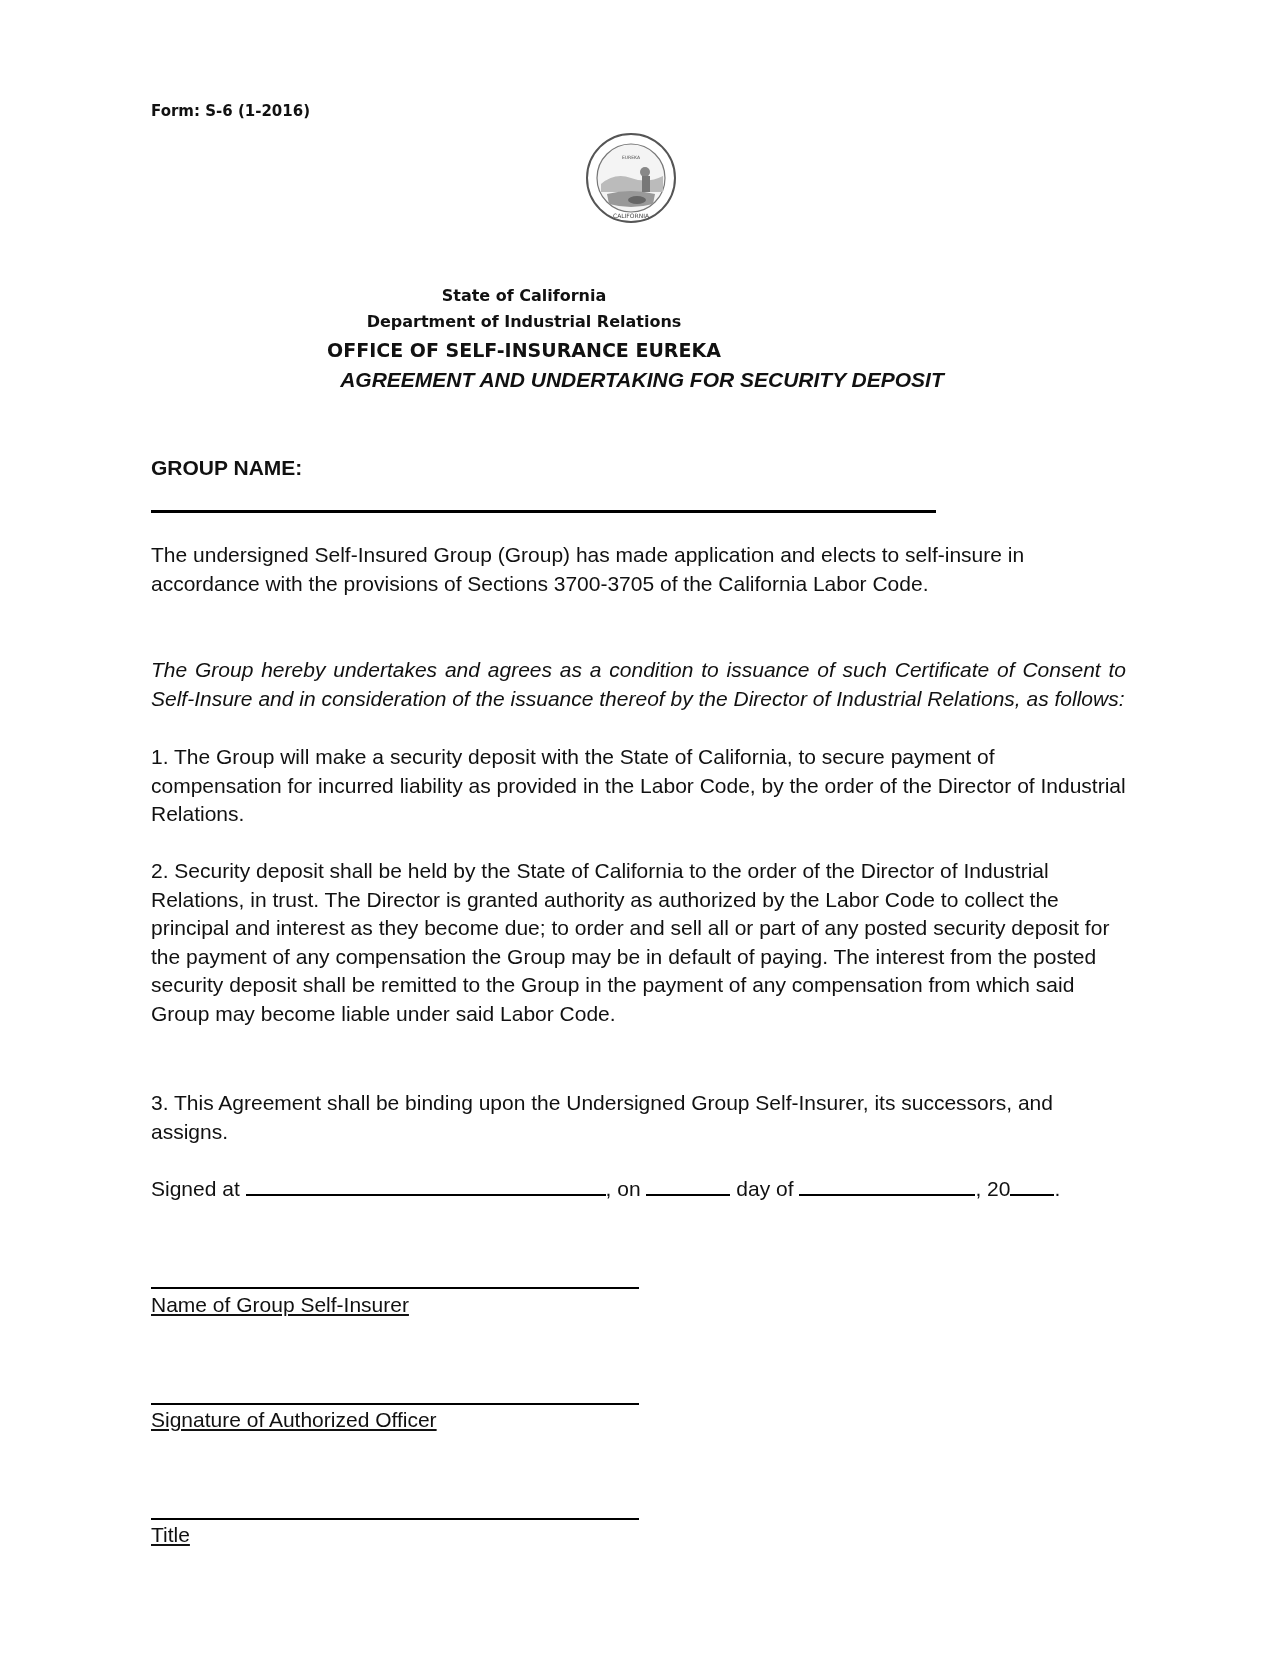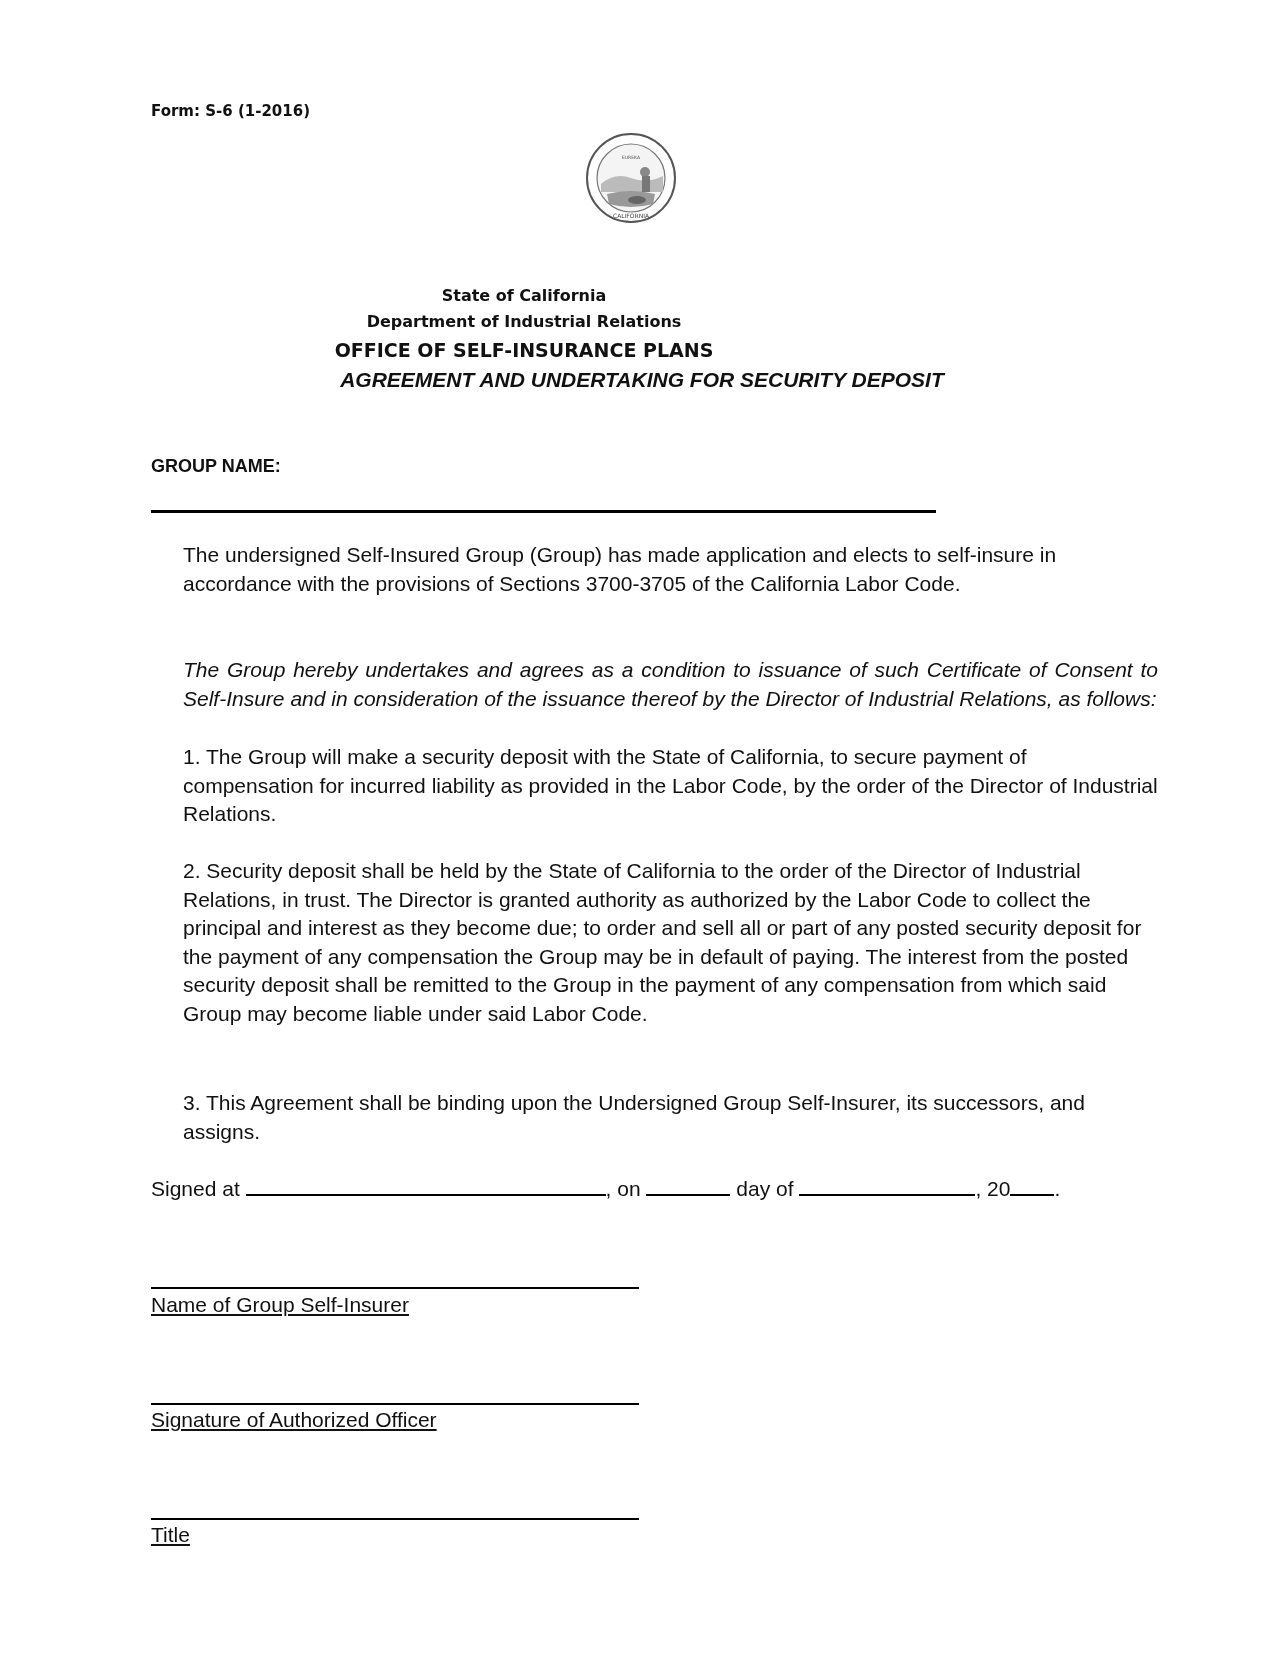--- a/index.html
+++ b/index.html
@@ -7,23 +7,23 @@
   .sans { font-family: "Liberation Sans", sans-serif; }
   .calibri { font-family: "DejaVu Sans", sans-serif; margin-top: 24px; }
   .abs { position: absolute; }
   #form-id { left: 151px; top: 78px; font-size: 15px; font-weight: bold; }
   #seal { left: 585px; top: 132px; width: 92px; height: 92px; }
   .hdr { left: 0; width: 1048px; text-align: center; font-weight: bold; }
   #hdr1 { top: 262px; font-size: 16px; }
   #hdr2 { top: 288px; font-size: 16px; }
   #hdr3 { top: 315px; font-size: 19px; }
   #doc-title { top: 368px; font-size: 21px; font-weight: bold; left: 0; width: 1284px; text-align: center; font-style: italic; }
-  #group-label { left: 151px; top: 456px; font-size: 18px; font-weight: bold; }
+  #group-label { left: 151px; top: 456px; font-size: 21px; font-weight: bold; }
   #group-line { left: 151px; top: 510px; width: 785px; height: 3px; background: #000; }
-  .para { left: 151px; width: 975px; font-size: 21px; line-height: 28.5px; margin-left: 32px; }
+  .para { left: 151px; width: 975px; font-size: 21px; line-height: 28.5px; }
   .just { text-align: justify; }
   #p1 { top: 541px; }
   #p2 { top: 656px; font-style: italic; }
   #p3 { top: 743px; }
   #p4 { top: 857px; }
   #p5 { top: 1089px; }
   #signed-line { left: 151px; top: 1174px; font-size: 21px; white-space: nowrap; }
   .blank { display: inline-block; border-bottom: 2px solid #000; height: 20px; vertical-align: baseline; }
   .sigline { left: 151px; width: 488px; height: 2px; background: #000; }
   .siglabel { left: 151px; font-size: 21px; text-decoration: underline; }
@@ -45,21 +45,21 @@
     <circle cx="60" cy="40" r="5" fill="#888"></circle>
     <rect x="57" y="44" width="8" height="16" fill="#777"></rect>
     <ellipse cx="52" cy="68" rx="9" ry="4" fill="#666"></ellipse>
     <text x="46" y="27" font-size="4.5" text-anchor="middle" fill="#555" font-family="DejaVu Sans, sans-serif">EUREKA</text>
     <text x="46" y="86" font-size="6" text-anchor="middle" fill="#444" font-family="DejaVu Sans, sans-serif">CALIFORNIA</text>
   </svg>
 </div>
 
 <div class="abs calibri hdr" id="hdr1">State of California</div>
 <div class="abs calibri hdr" id="hdr2">Department of Industrial Relations</div>
-<div class="abs calibri hdr" id="hdr3">OFFICE OF SELF-INSURANCE PLANS</div>
+<div class="abs calibri hdr" id="hdr3">OFFICE OF SELF-INSURANCE EUREKA</div>
 
 <div class="abs sans" id="doc-title">AGREEMENT AND UNDERTAKING FOR SECURITY DEPOSIT</div>
 
 <div class="abs sans" id="group-label">GROUP NAME:</div>
 <div class="abs" id="group-line"></div>
 
 <div class="abs sans para" id="p1">The undersigned Self-Insured Group (Group) has made application and elects to self-insure in accordance with the provisions of Sections 3700-3705 of the California Labor Code.</div>
 <div class="abs sans para just" id="p2">The Group hereby undertakes and agrees as a condition to issuance of such Certificate of Consent to Self-Insure and in consideration of the issuance thereof by the Director of Industrial Relations, as follows:</div>
 <div class="abs sans para" id="p3">1. The Group will make a security deposit with the State of California, to secure payment of compensation for incurred liability as provided in the Labor Code, by the order of the Director of Industrial Relations.</div>
 <div class="abs sans para" id="p4">2. Security deposit shall be held by the State of California to the order of the Director of Industrial Relations, in trust. The Director is granted authority as authorized by the Labor Code to collect the principal and interest as they become due; to order and sell all or part of any posted security deposit for the payment of any compensation the Group may be in default of paying. The interest from the posted security deposit shall be remitted to the Group in the payment of any compensation from which said Group may become liable under said Labor Code.</div>

